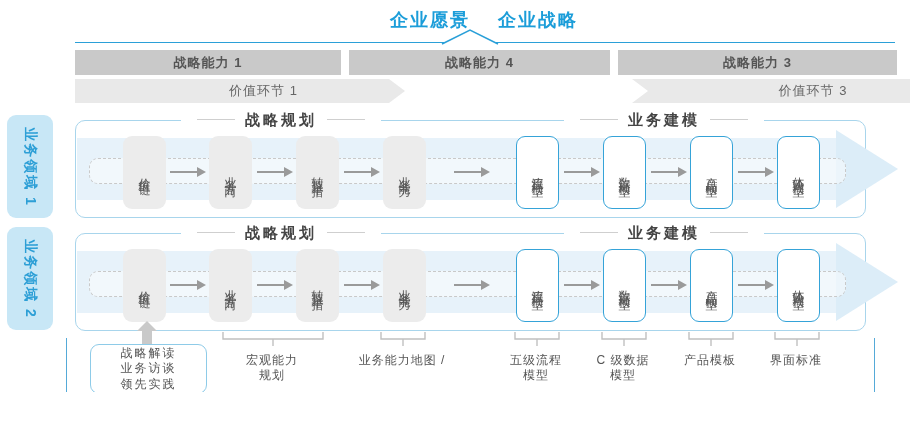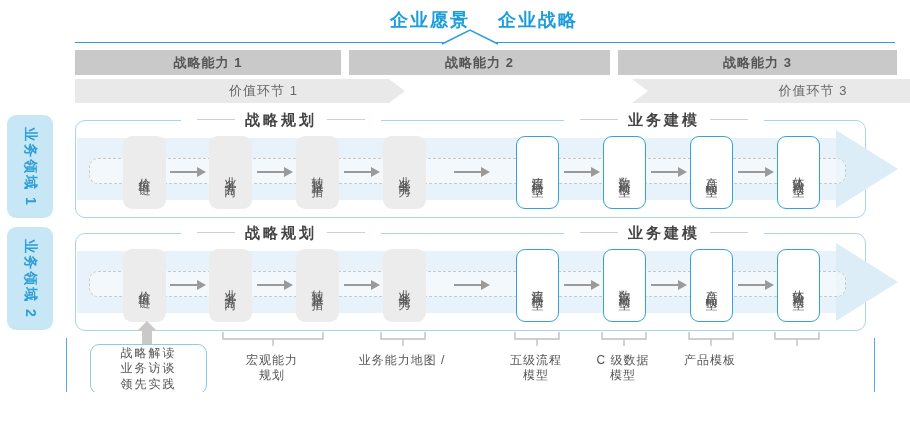--- a/index.html
+++ b/index.html
@@ -73,21 +73,21 @@
     <span>企业战略</span>
   </div>
   <div class="top-line"></div>
   <div class="peak">
     <svg width="60" height="17" viewBox="0 0 60 17">
         <path d="M2 16 L30 2 L58 16" fill="#ffffff" stroke="#2ba0d8" stroke-width="1.5"></path>
       </svg>
   </div>
 
   <div class="bar" style="left:75px;width:266px;">战略能力 1</div>
-  <div class="bar" style="left:349px;width:261px;">战略能力 2</div>
+  <div class="bar" style="left:349px;width:261px;">战略能力 4</div>
   <div class="bar" style="left:618px;width:279px;">战略能力 3</div>
 
   <div class="chev first" style="left:75px;width:283px;">价值环节 1</div>
   <div class="chev notch" style="left:632px;width:268px;">价值环节 3</div>
 
   <div class="domain" style="top:115px;">
     <span>业务领域 1</span>
   </div>
   <div class="domain" style="top:227px;">
     <span>业务领域 2</span>
@@ -231,16 +231,20 @@
     <div>模型</div>
   </div>
   <div class="ann" style="left:623px;">
     <div>C 级数据</div>
     <div>模型</div>
   </div>
   <div class="ann" style="left:710px;">
     <div>产品模板</div>
     <div></div>
   </div>
+  <div class="ann" style="left:796px;">
+    <div>界面标准</div>
+    <div></div>
+  </div>
 
   <div class="tool-label">工具支撑</div>
 
 </div>
 
 </body></html>

